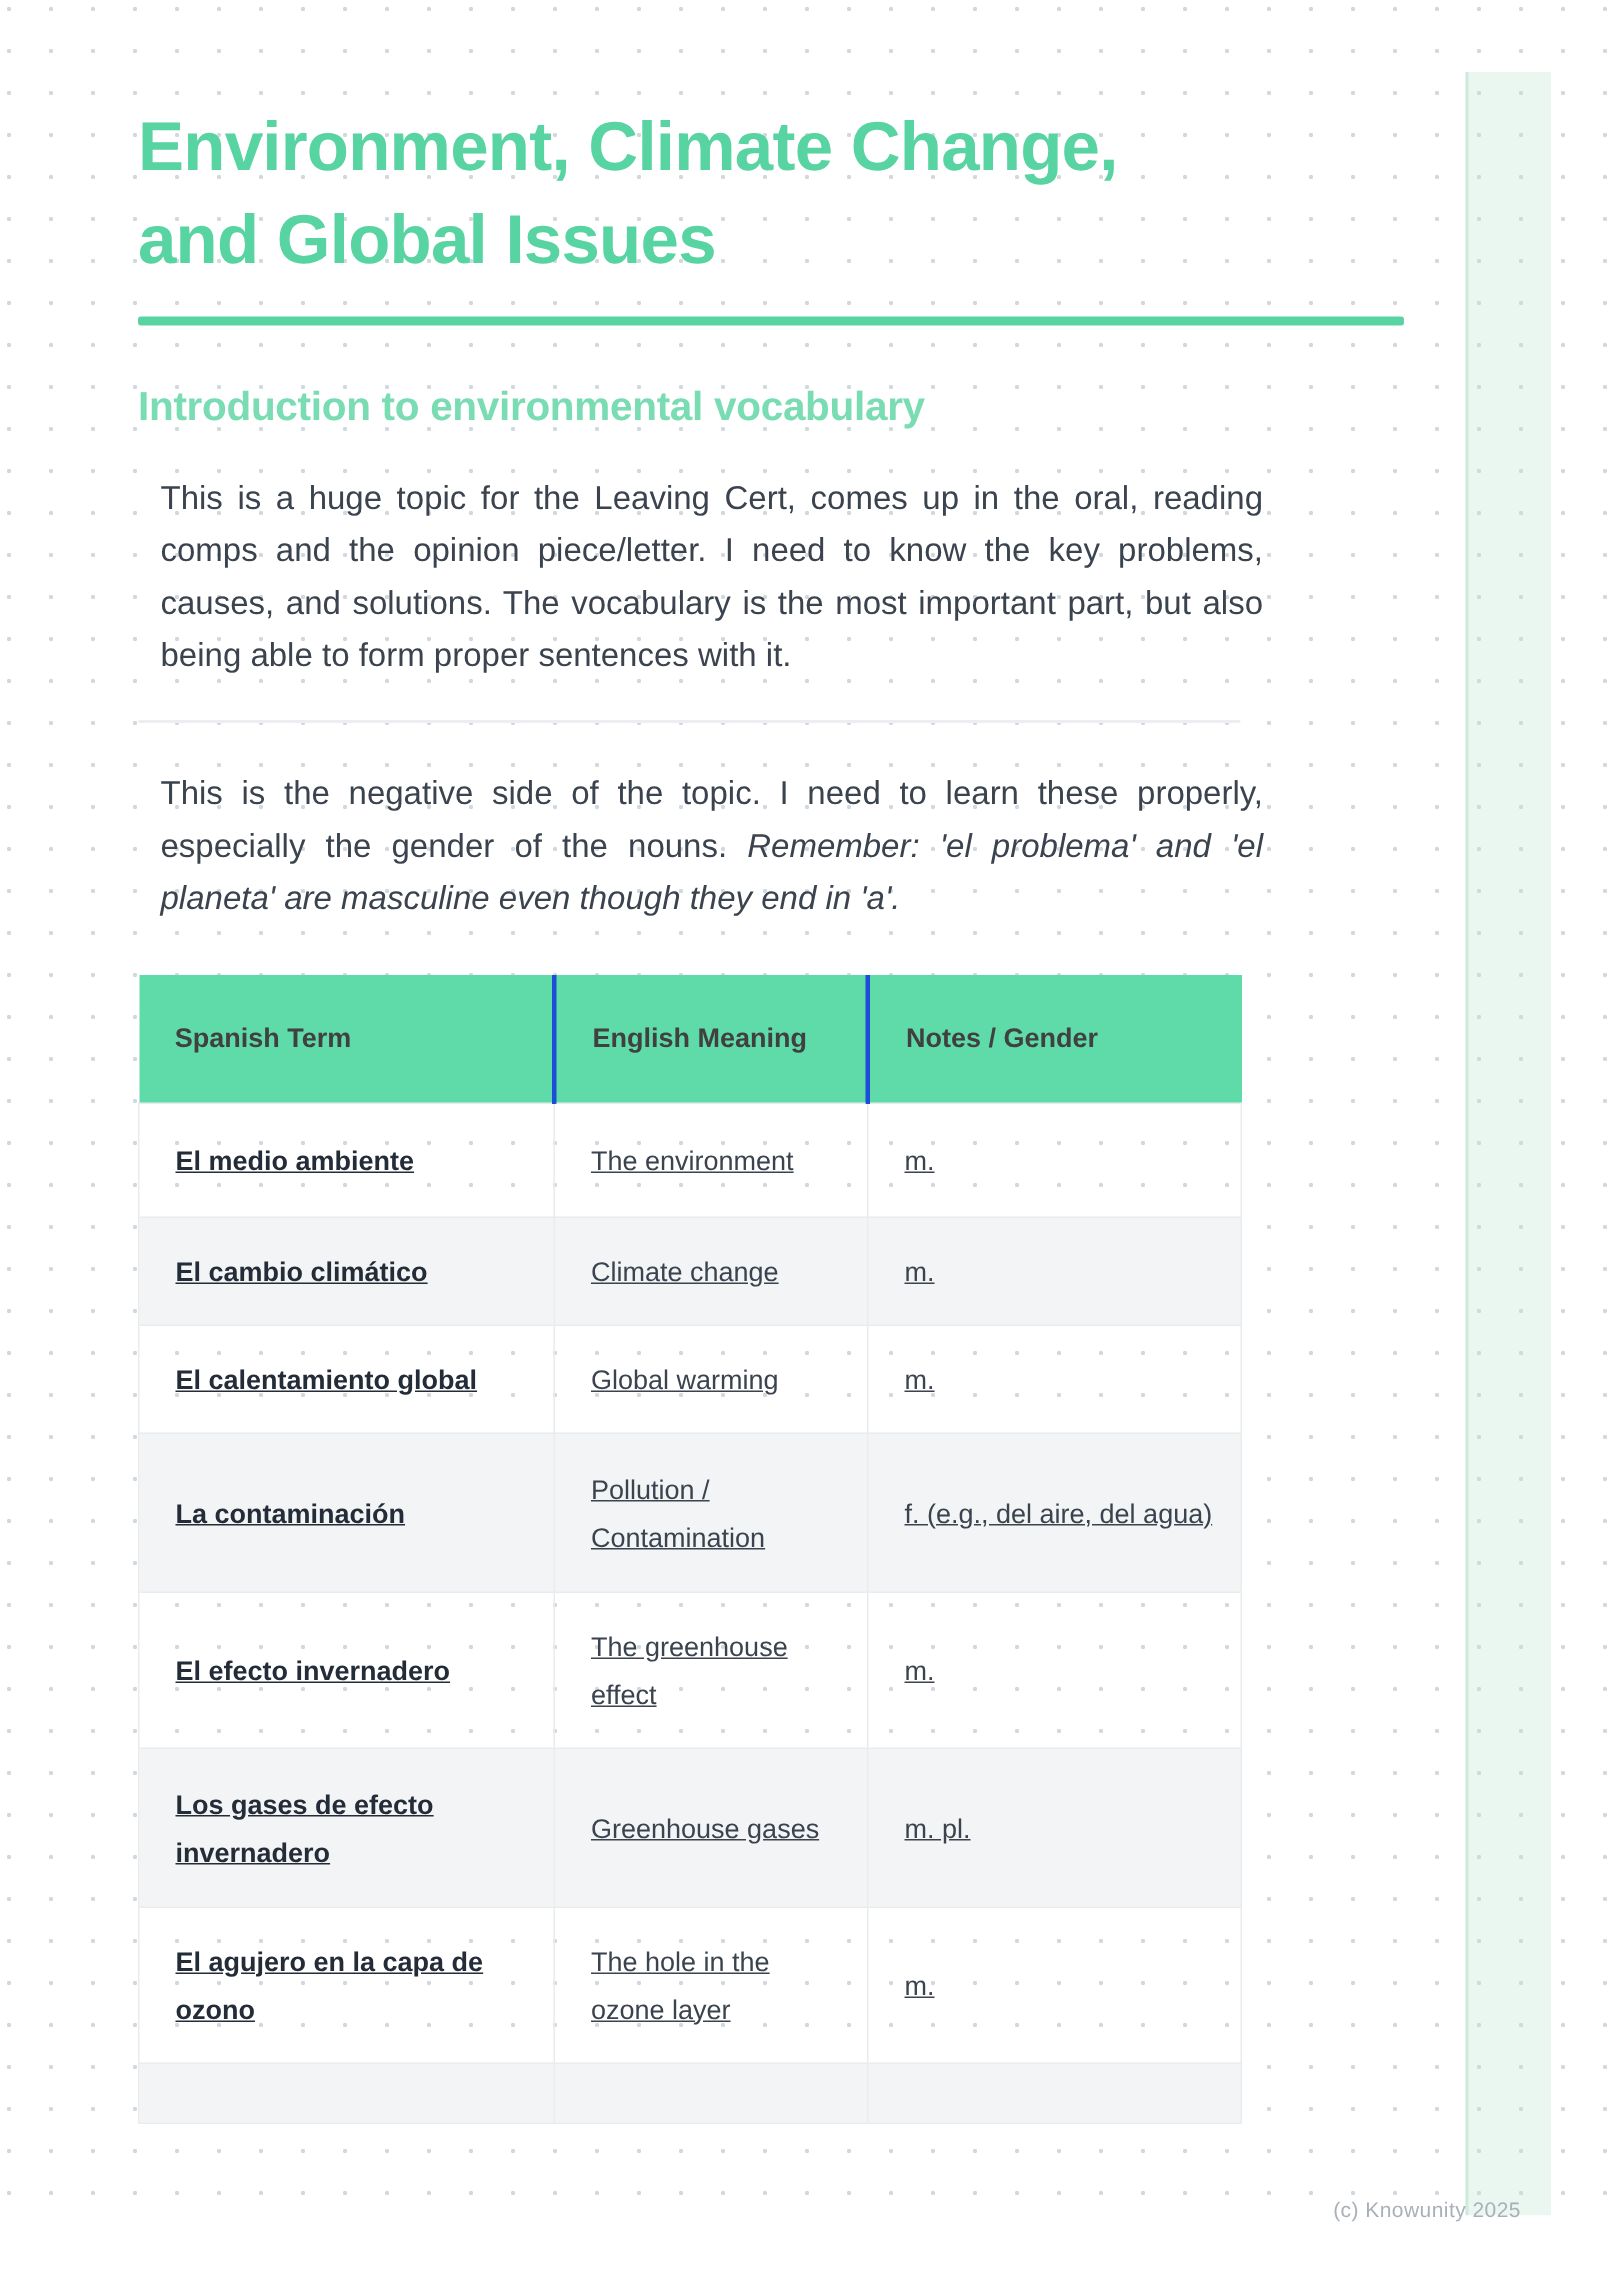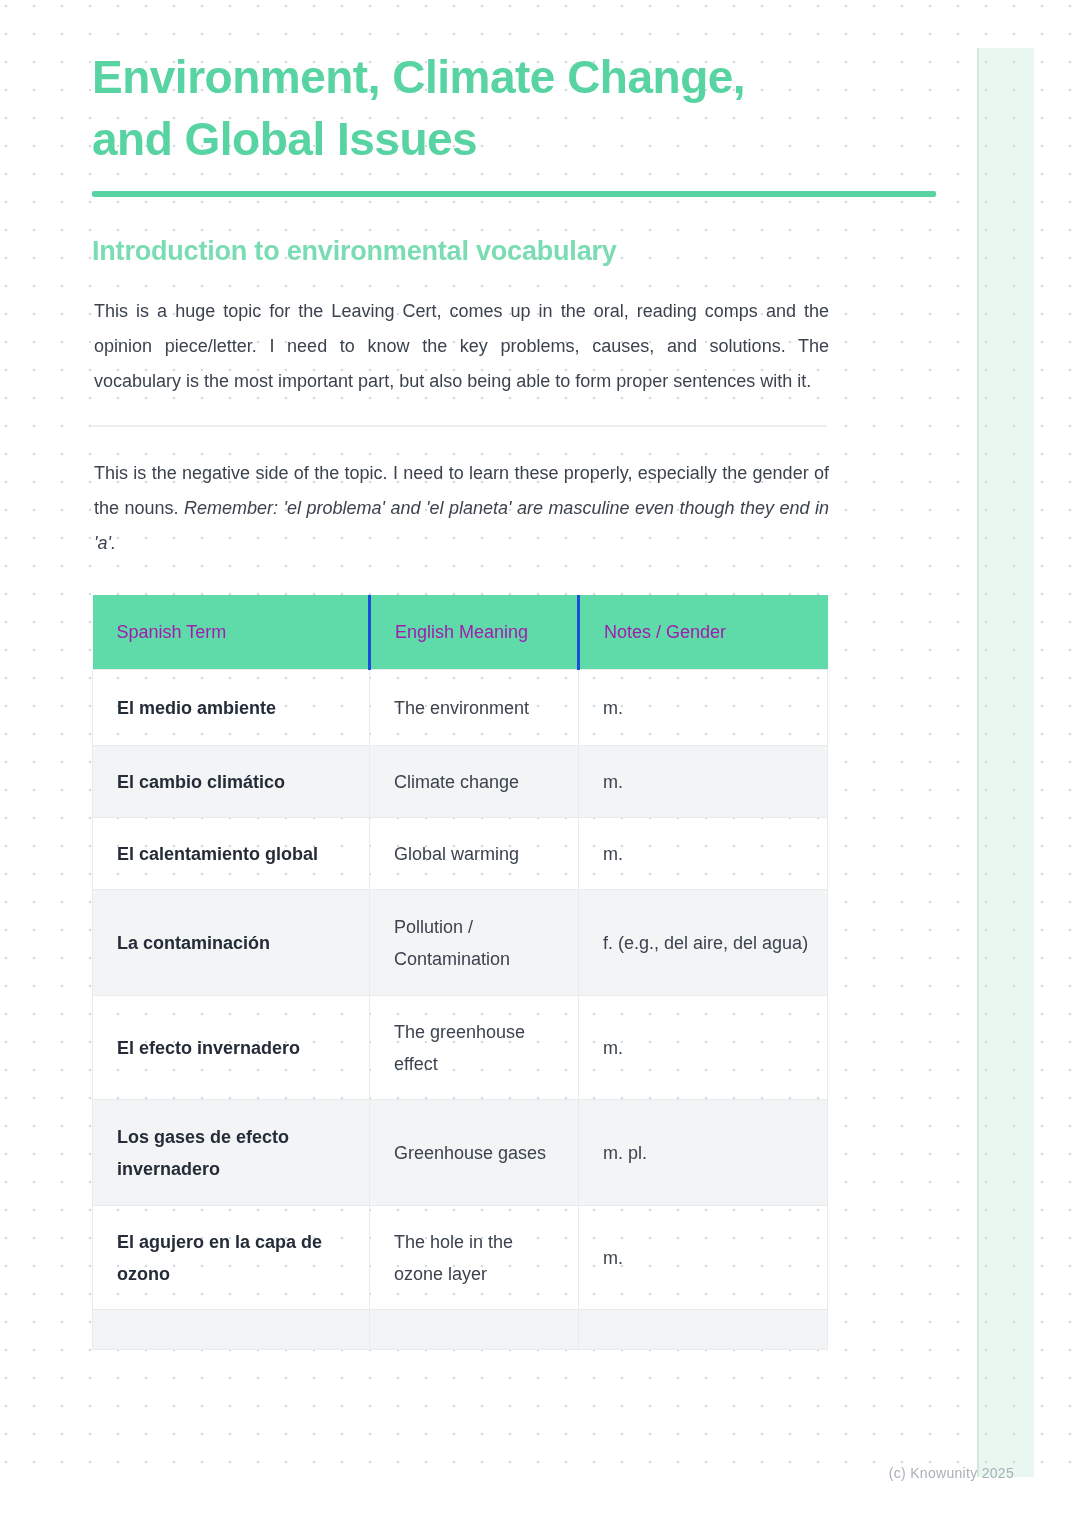--- a/index.html
+++ b/index.html
@@ -11,43 +11,43 @@
   .dot-area::after{content:"";position:absolute;inset:0;
     background-image:radial-gradient(circle,#d2d9de 1.3px,transparent 1.6px);
     background-size:28px 28px;background-position:48px 48px;pointer-events:none;}
 
   
   .strip{position:absolute;left:977px;top:48px;width:55px;height:1429px;
     background:#e9f7f0;border-left:2px solid #cdeadb;}
 
   .content{position:absolute;left:92px;top:0;width:844px;z-index:2;}
 
-  .title{margin:0;padding-top:46px;font-size:46px;line-height:62px;font-weight:bold;
+  .title{margin:0;padding-top:66px;font-size:46px;line-height:62px;font-weight:bold;
     color:#58d3a2;letter-spacing:-0.5px;}
   .title .line{display:block;}
 
   .green-rule{margin-top:21px;width:844px;height:6px;background:#58d3a2;border-radius:2px;}
 
   .section-heading{margin:0;font-size:27px;line-height:30px;font-weight:bold;color:#7adcb2;letter-spacing:-0.2px;}
   .h2-intro{margin-top:39px;}
   .h2-core{margin-top:40px;}
 
-  .body-par{width:735px;margin:2px;font-size:18px;line-height:35px;color:#3b434e;text-align:justify;}
+  .body-par{width:735px;margin:15px;font-size:22px;line-height:35px;color:#3b434e;text-align:justify;}
   .p-intro{margin-top:28px;}
   .p-core{margin-top:29px;}
   .italic{font-style:italic;}
 
   .thin-rule{margin-top:26px;width:735px;height:2px;background:#eceef1;border-radius:1px;}
 
   table{margin-top:34px;width:735px;border-collapse:collapse;table-layout:fixed;}
-  thead th{background:#5fdbaa;color:#a21caf;font-size:18px;font-weight:normal;text-align:left;
-    height:74px;padding:0 10px 0 24px;}
+  thead th{background:#5fdbaa;color:#404040;font-size:18px;font-weight:bold;text-align:left;
+    height:85px;padding:0 10px 0 24px;}
   thead th + th{border-left:3px solid #1d4ed8;}
   tbody td{border:1px solid #e9eced;font-size:18px;line-height:32px;color:#3b434e;
-    padding:0 18px 0 24px;vertical-align:middle;background:transparent;}
+    padding:0 18px 0 24px;vertical-align:middle;background:transparent;text-decoration:underline;}
   tbody tr.alt td{background:#f2f4f6;}
   tbody td.term{font-weight:bold;color:#242c38;}
 
   .watermark{position:absolute;top:1437px;right:66px;z-index:3;font-size:14px;
     color:#a9b0b8;letter-spacing:0.3px;margin-top:28px;}
 </style>
 </head>
 <body>
 
 <div class="page">

